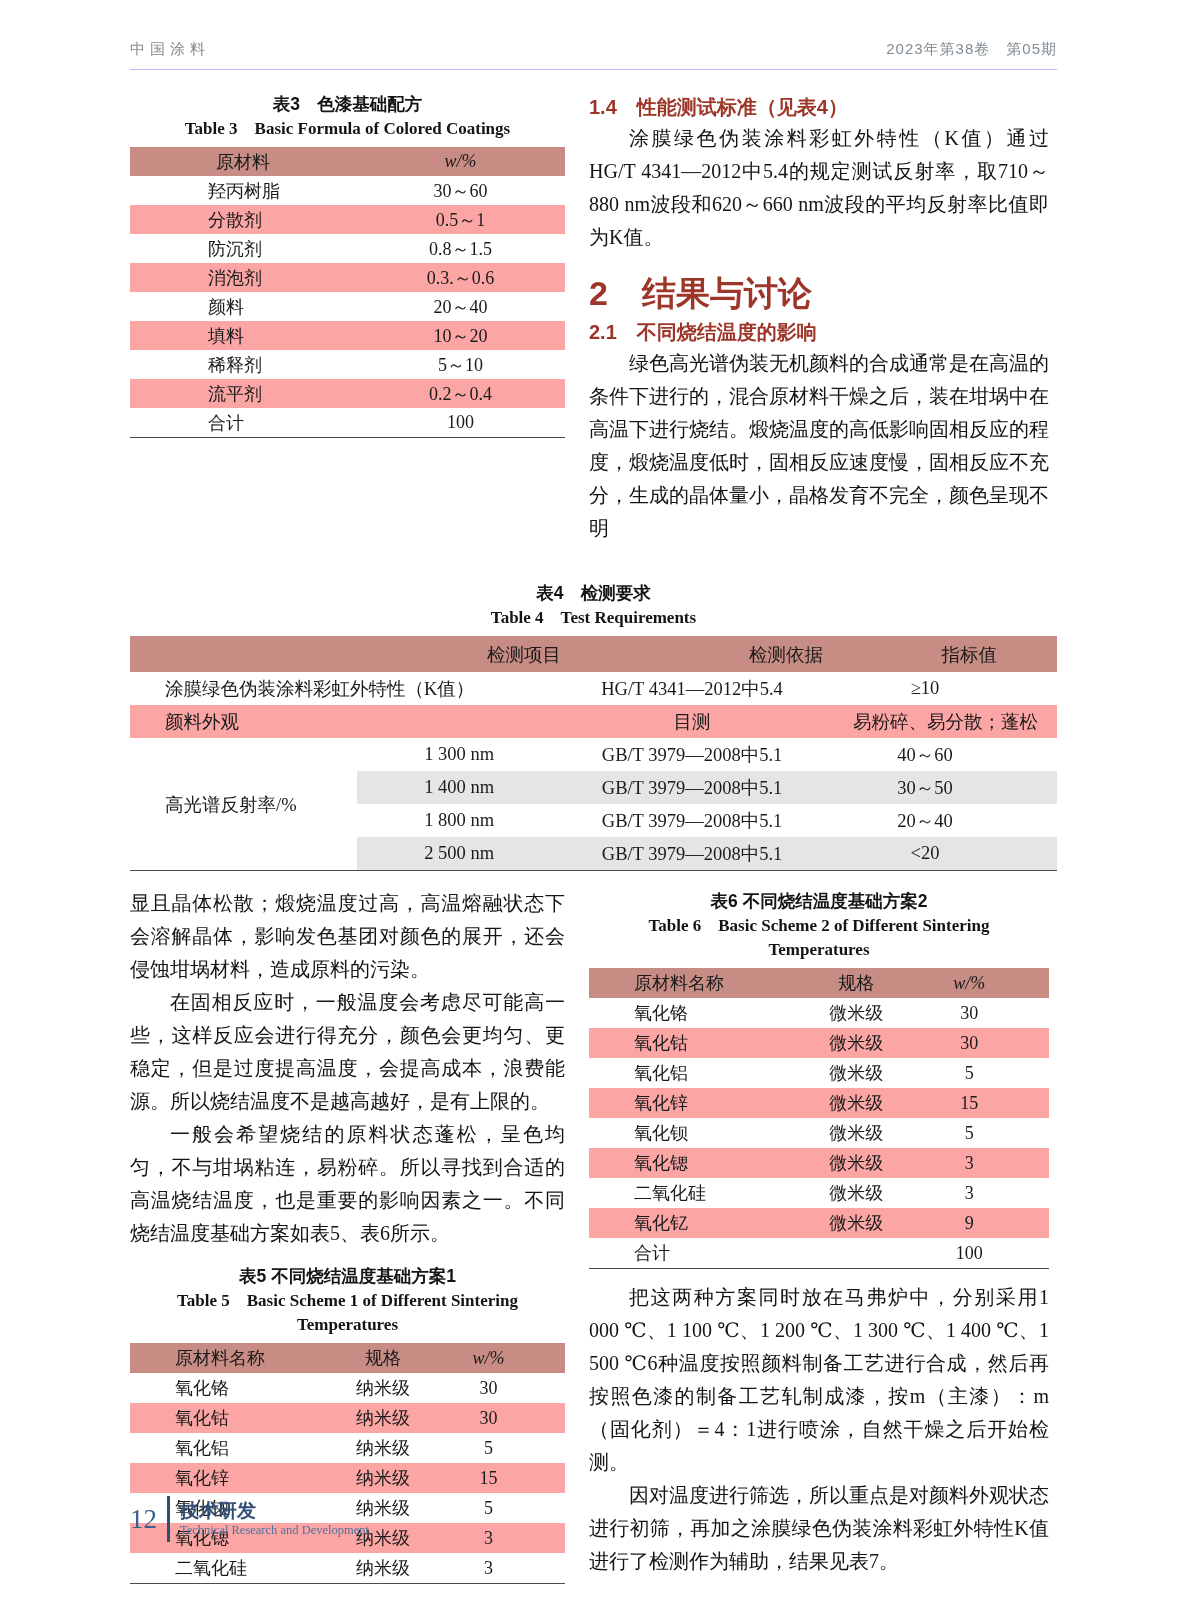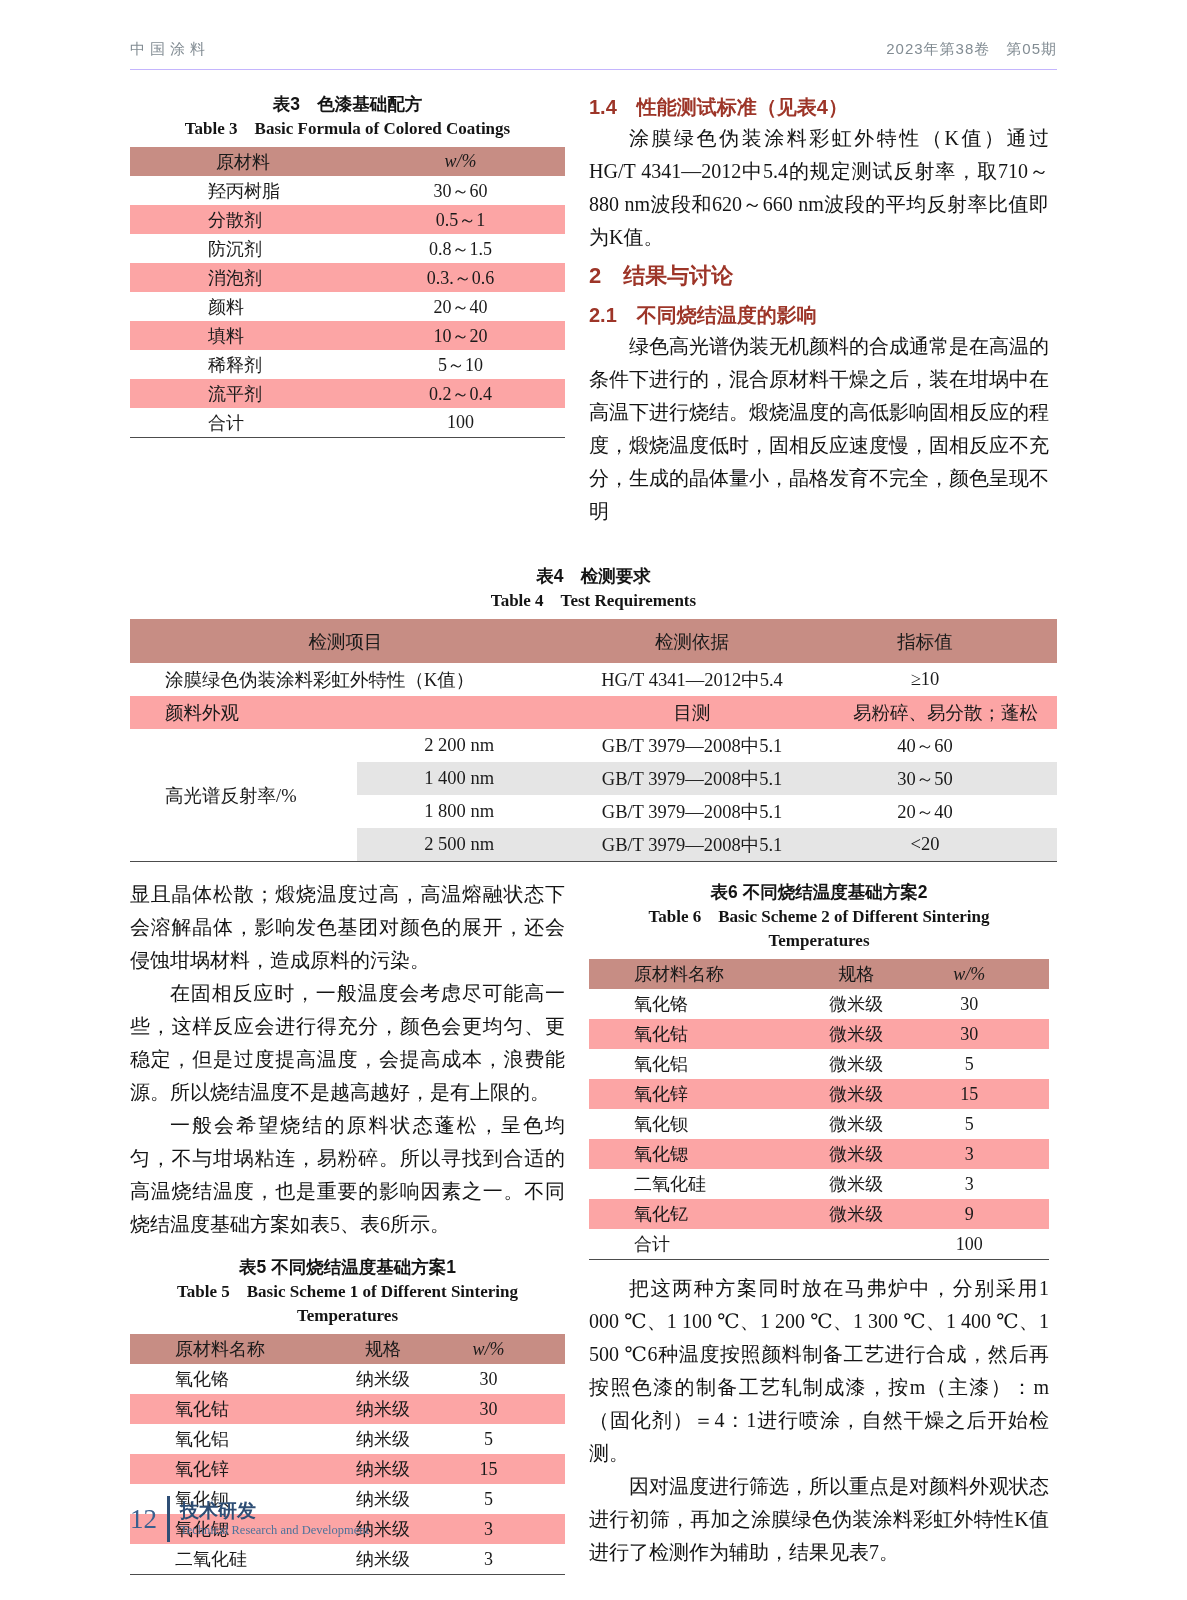--- a/index.html
+++ b/index.html
@@ -22,21 +22,21 @@
   .top-cols{margin-top:22px;}
   .bottom-cols{margin-top:16px;}
 
   
   .para{font-size:20px;line-height:33px;text-align:justify;margin:0;}
   .ind{text-indent:2em;}
 
   
   .h-red{font-family:"Liberation Sans","DejaVu Sans",sans-serif;font-weight:bold;color:#9d3528;margin:0;}
   .h-sub{font-size:20px;line-height:30px;}
-  .h-main{font-size:22px;line-height:36px;margin-top:4px;margin-bottom:6px;}
+  .h-main{font-size:34px;line-height:36px;margin-top:21px;margin-bottom:6px;}
 
   
   .tbl-title-zh{font-family:"Liberation Sans","DejaVu Sans",sans-serif;font-weight:bold;
                 font-size:17.5px;line-height:25px;text-align:center;}
   .tbl-title-en{font-weight:bold;font-size:17px;line-height:24px;text-align:center;}
 
   
   table{border-collapse:collapse;width:100%;table-layout:fixed;
         font-size:18px;color:#1a1a1a;border-bottom:1.5px solid #4c4c4c;margin-top:6px;}
   th,td{font-weight:normal;padding:0;height:29px;text-align:center;overflow:hidden;white-space:nowrap;}
@@ -45,21 +45,21 @@
   td.pink{background:#e5e5e5;}
   .ital{font-style:italic;}
 
   
   .t3 col.c1{width:52%;} .t3 col.c2{width:48%;}
   .t3 td:first-child{text-align:left;padding-left:78px;}
 
   
   .t4{font-size:18.5px;}
   .t4 th,.t4 td{height:33px;}
-  .t4 thead th{height:44px;}
+  .t4 thead th{height:36px;text-align:right;}
   .t4 col.c0{width:24.5%;} .t4 col.c1{width:22%;} .t4 col.c2{width:31.5%;} .t4 col.c3{width:22%;}
   .t4 .left-cell{text-align:left;padding-left:35px;}
   .t4 td.basis,.t4 th.basis{padding-right:30px;}
   .t4 td.val,.t4 th.val{padding-right:60px;}
 
   
   .t56 th,.t56 td{height:30px;}
   .t56 col.c1{width:40%;} .t56 col.c2{width:34%;} .t56 col.c3{width:26%;}
   .t56 th:first-child,.t56 td:first-child{text-align:left;padding-left:45px;}
   .t56 th:nth-child(2),.t56 td:nth-child(2){text-align:center;padding-left:10px;}
@@ -177,21 +177,21 @@
             <td class="basis">HG/T 4341—2012中5.4</td>
             <td class="val">≥10</td>
           </tr>
           <tr class="pink">
             <td colspan="2" class="left-cell">颜料外观</td>
             <td class="basis">目测</td>
             <td class="val">易粉碎、易分散；蓬松</td>
           </tr>
           <tr>
             <td rowspan="4" class="left-cell">高光谱反射率/%</td>
-            <td>2 200 nm</td>
+            <td>1 300 nm</td>
             <td class="basis">GB/T 3979—2008中5.1</td>
             <td class="val">40～60</td>
           </tr>
           <tr>
             <td class="pink">1 400 nm</td>
             <td class="pink basis">GB/T 3979—2008中5.1</td>
             <td class="pink val">30～50</td>
           </tr>
           <tr>
             <td>1 800 nm</td>

